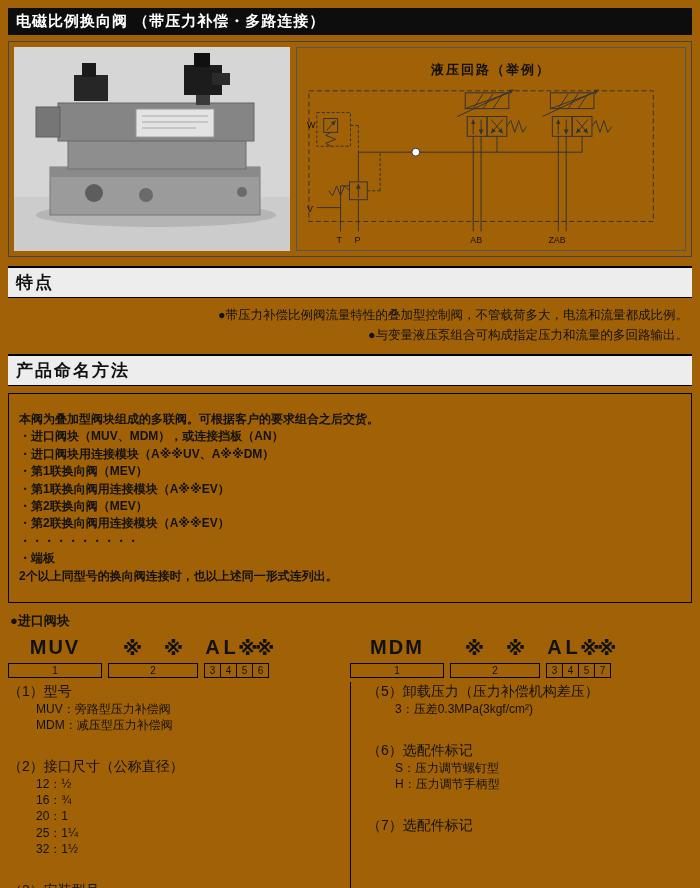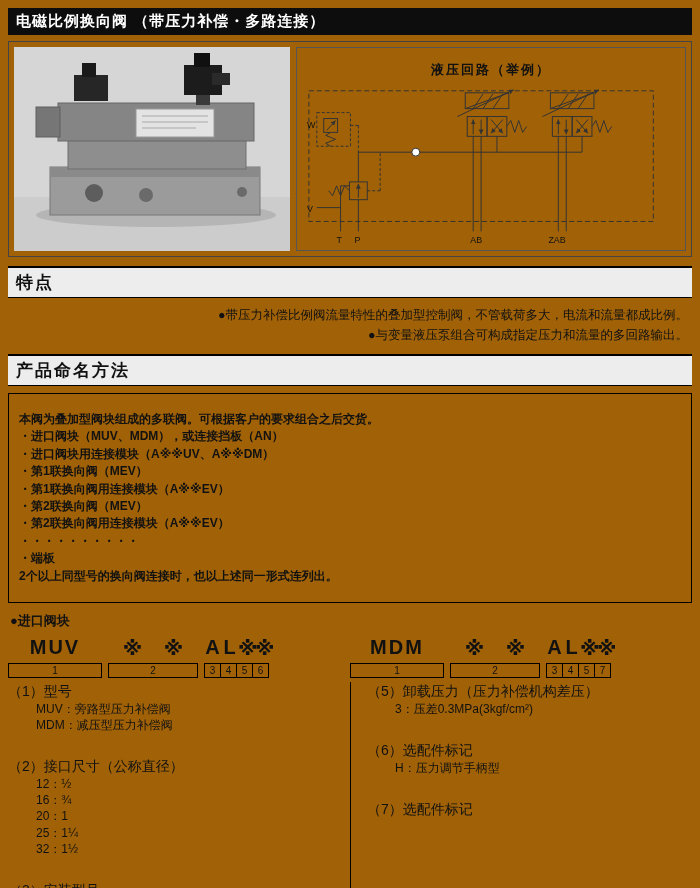--- a/index.html
+++ b/index.html
@@ -264,20 +264,21 @@
       </div>
     </div>
 
     <div class="spec-col right">
       <div class="spec-block">
         <div class="spec-title">（5）卸载压力（压力补偿机构差压）</div>
         <div class="spec-line">3：压差0.3MPa(3kgf/cm²)</div>
       </div>
       <div class="spec-block">
         <div class="spec-title">（6）选配件标记</div>
+        <div class="spec-line">S：压力调节螺钉型</div>
         <div class="spec-line">H：压力调节手柄型</div>
       </div>
       <div class="spec-block">
         <div class="spec-title">（7）选配件标记</div>
 
       </div>
     </div>
   </div>
 
 </div>

